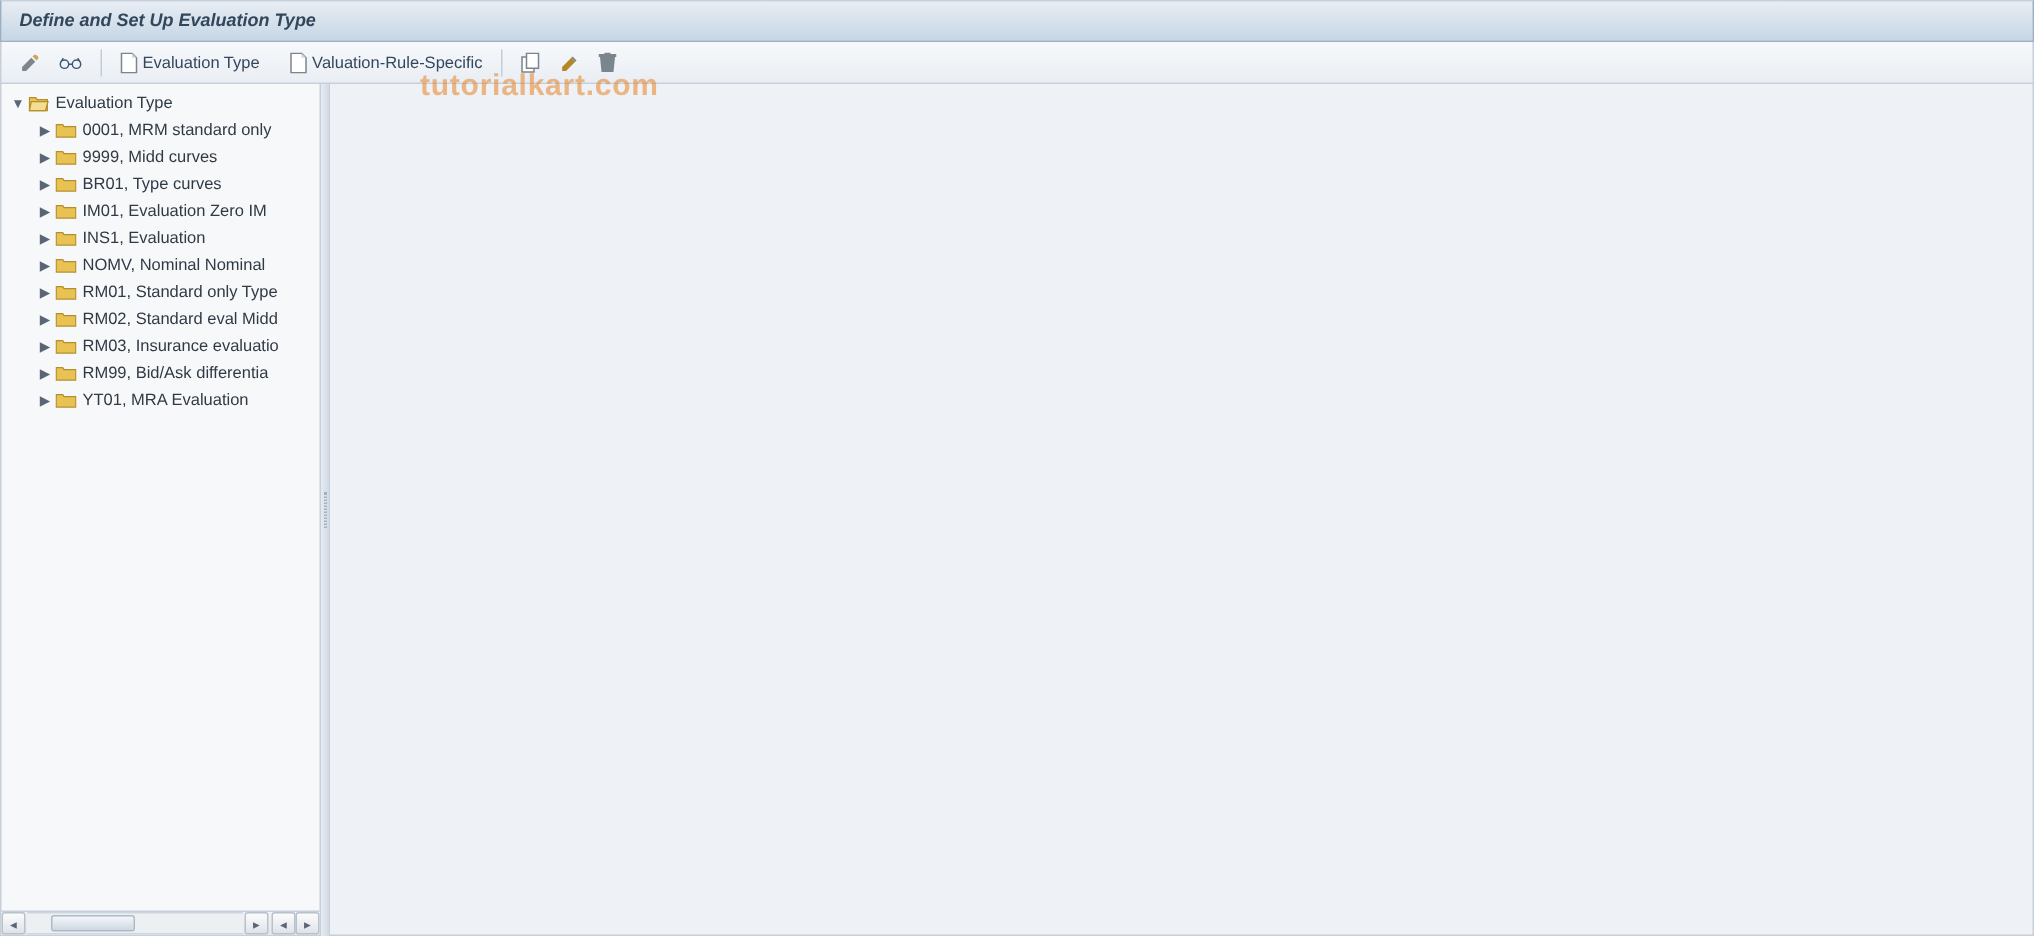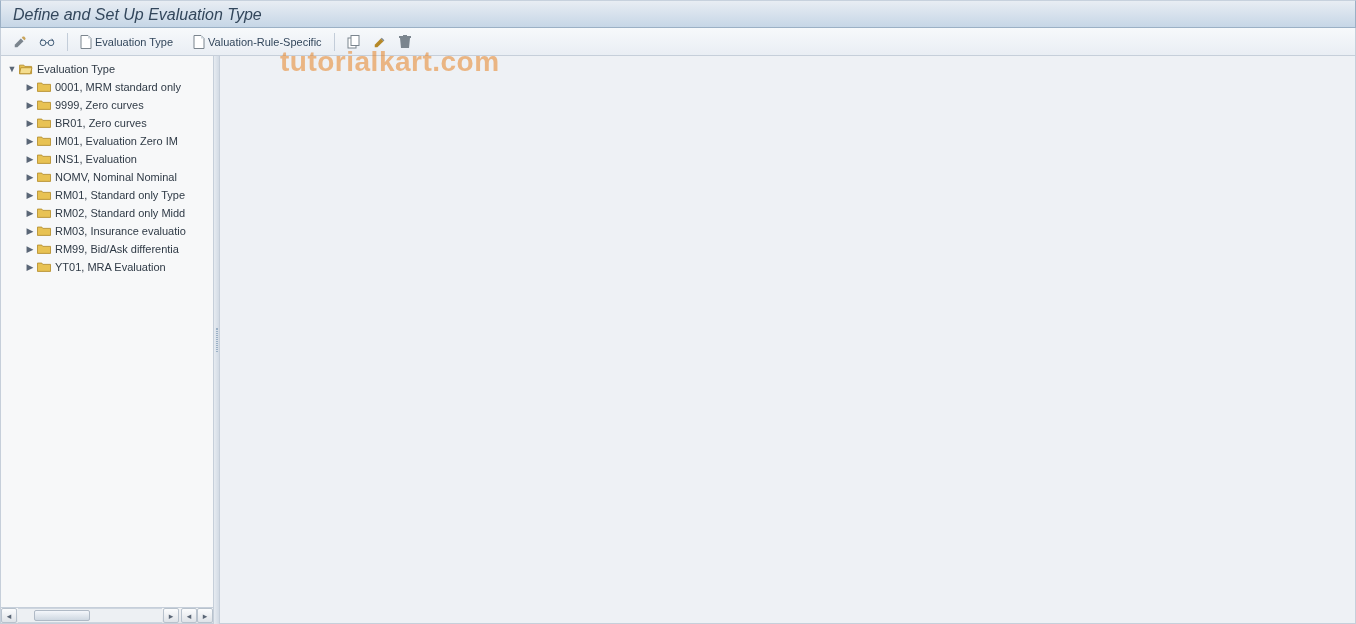--- a/index.html
+++ b/index.html
@@ -21,22 +21,22 @@
     
     .title-bar {
       height: 28px;
       background: linear-gradient(to bottom, #e8edf3 0%, #c6d6e6 100%);
       border: 1px solid #9bb0c5;
       border-top: 1px solid #c7d1dd;
       padding: 5px 12px;
       position: relative;
     }
     .title-bar .title-text {
-      font-size: 16px;
-      font-weight: normal;
+      font-size: 12px;
+      font-weight: bold;
       font-style: italic;
       color: #33475c;
     }
 
     
     .app-toolbar {
       height: 28px;
       background: linear-gradient(to bottom, #f7f9fb, #e9eef4);
       border: 1px solid #c6cfda;
       border-top: none;
@@ -168,21 +168,21 @@
       border: 1px solid #c6cfda;
       border-left: none;
       border-top: none;
     }
 
     
     .watermark {
       position: absolute;
       top: 46px;
       left: 280px;
-      font-size: 28px;
+      font-size: 20px;
       font-weight: bold;
       color: rgba(231, 132, 36, 0.55);
       letter-spacing: 0.5px;
       pointer-events: none;
       user-select: none;
     }
 
   </style>
 </head>
 <body>
@@ -260,28 +260,28 @@
         <svg class="folder-icon" viewBox="0 0 16 12">
             <path fill="#e8c253" stroke="#b58e2d" d="M.5 1.5h5l1 1.5h9v8H.5z"></path>
           </svg>
         <span class="node-text">0001, MRM standard only</span>
       </div>
       <div class="tree-node tree-child">
         <span class="expander">▶</span>
         <svg class="folder-icon" viewBox="0 0 16 12">
             <path fill="#e8c253" stroke="#b58e2d" d="M.5 1.5h5l1 1.5h9v8H.5z"></path>
           </svg>
-        <span class="node-text">9999, Zero curves</span>
-      </div>
-      <div class="tree-node tree-child">
-        <span class="expander">▶</span>
-        <svg class="folder-icon" viewBox="0 0 16 12">
-            <path fill="#e8c253" stroke="#b58e2d" d="M.5 1.5h5l1 1.5h9v8H.5z"></path>
-          </svg>
-        <span class="node-text">BR01, Zero curves</span>
+        <span class="node-text">9999, Midd curves</span>
+      </div>
+      <div class="tree-node tree-child">
+        <span class="expander">▶</span>
+        <svg class="folder-icon" viewBox="0 0 16 12">
+            <path fill="#e8c253" stroke="#b58e2d" d="M.5 1.5h5l1 1.5h9v8H.5z"></path>
+          </svg>
+        <span class="node-text">BR01, Type curves</span>
       </div>
       <div class="tree-node tree-child">
         <span class="expander">▶</span>
         <svg class="folder-icon" viewBox="0 0 16 12">
             <path fill="#e8c253" stroke="#b58e2d" d="M.5 1.5h5l1 1.5h9v8H.5z"></path>
           </svg>
         <span class="node-text">IM01, Evaluation Zero IM</span>
       </div>
       <div class="tree-node tree-child">
         <span class="expander">▶</span>
@@ -302,21 +302,21 @@
         <svg class="folder-icon" viewBox="0 0 16 12">
             <path fill="#e8c253" stroke="#b58e2d" d="M.5 1.5h5l1 1.5h9v8H.5z"></path>
           </svg>
         <span class="node-text">RM01, Standard only Type</span>
       </div>
       <div class="tree-node tree-child">
         <span class="expander">▶</span>
         <svg class="folder-icon" viewBox="0 0 16 12">
             <path fill="#e8c253" stroke="#b58e2d" d="M.5 1.5h5l1 1.5h9v8H.5z"></path>
           </svg>
-        <span class="node-text">RM02, Standard only Midd</span>
+        <span class="node-text">RM02, Standard eval Midd</span>
       </div>
       <div class="tree-node tree-child">
         <span class="expander">▶</span>
         <svg class="folder-icon" viewBox="0 0 16 12">
             <path fill="#e8c253" stroke="#b58e2d" d="M.5 1.5h5l1 1.5h9v8H.5z"></path>
           </svg>
         <span class="node-text">RM03, Insurance evaluatio</span>
       </div>
       <div class="tree-node tree-child">
         <span class="expander">▶</span>

